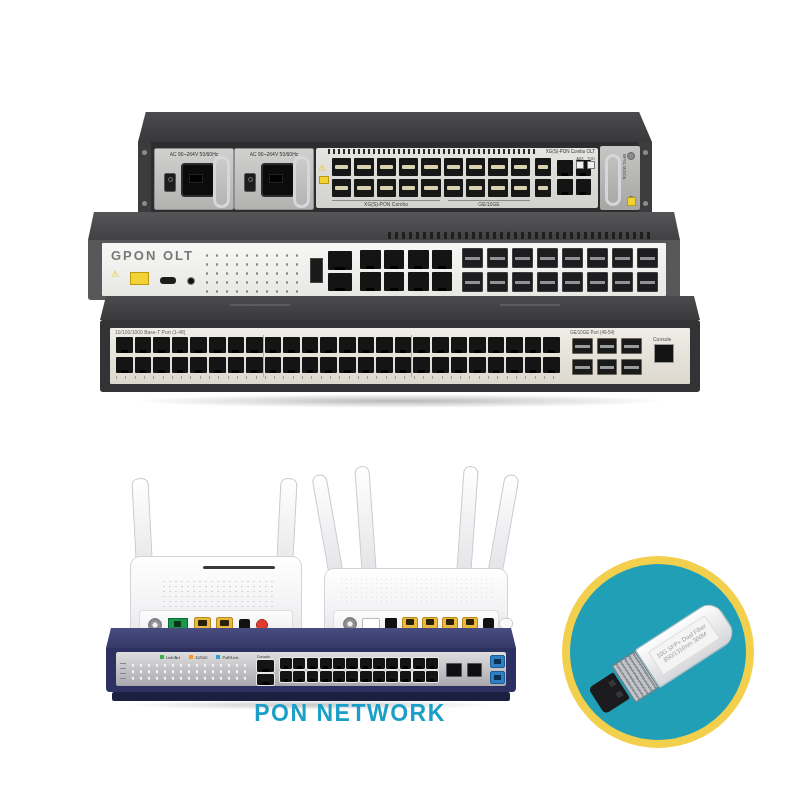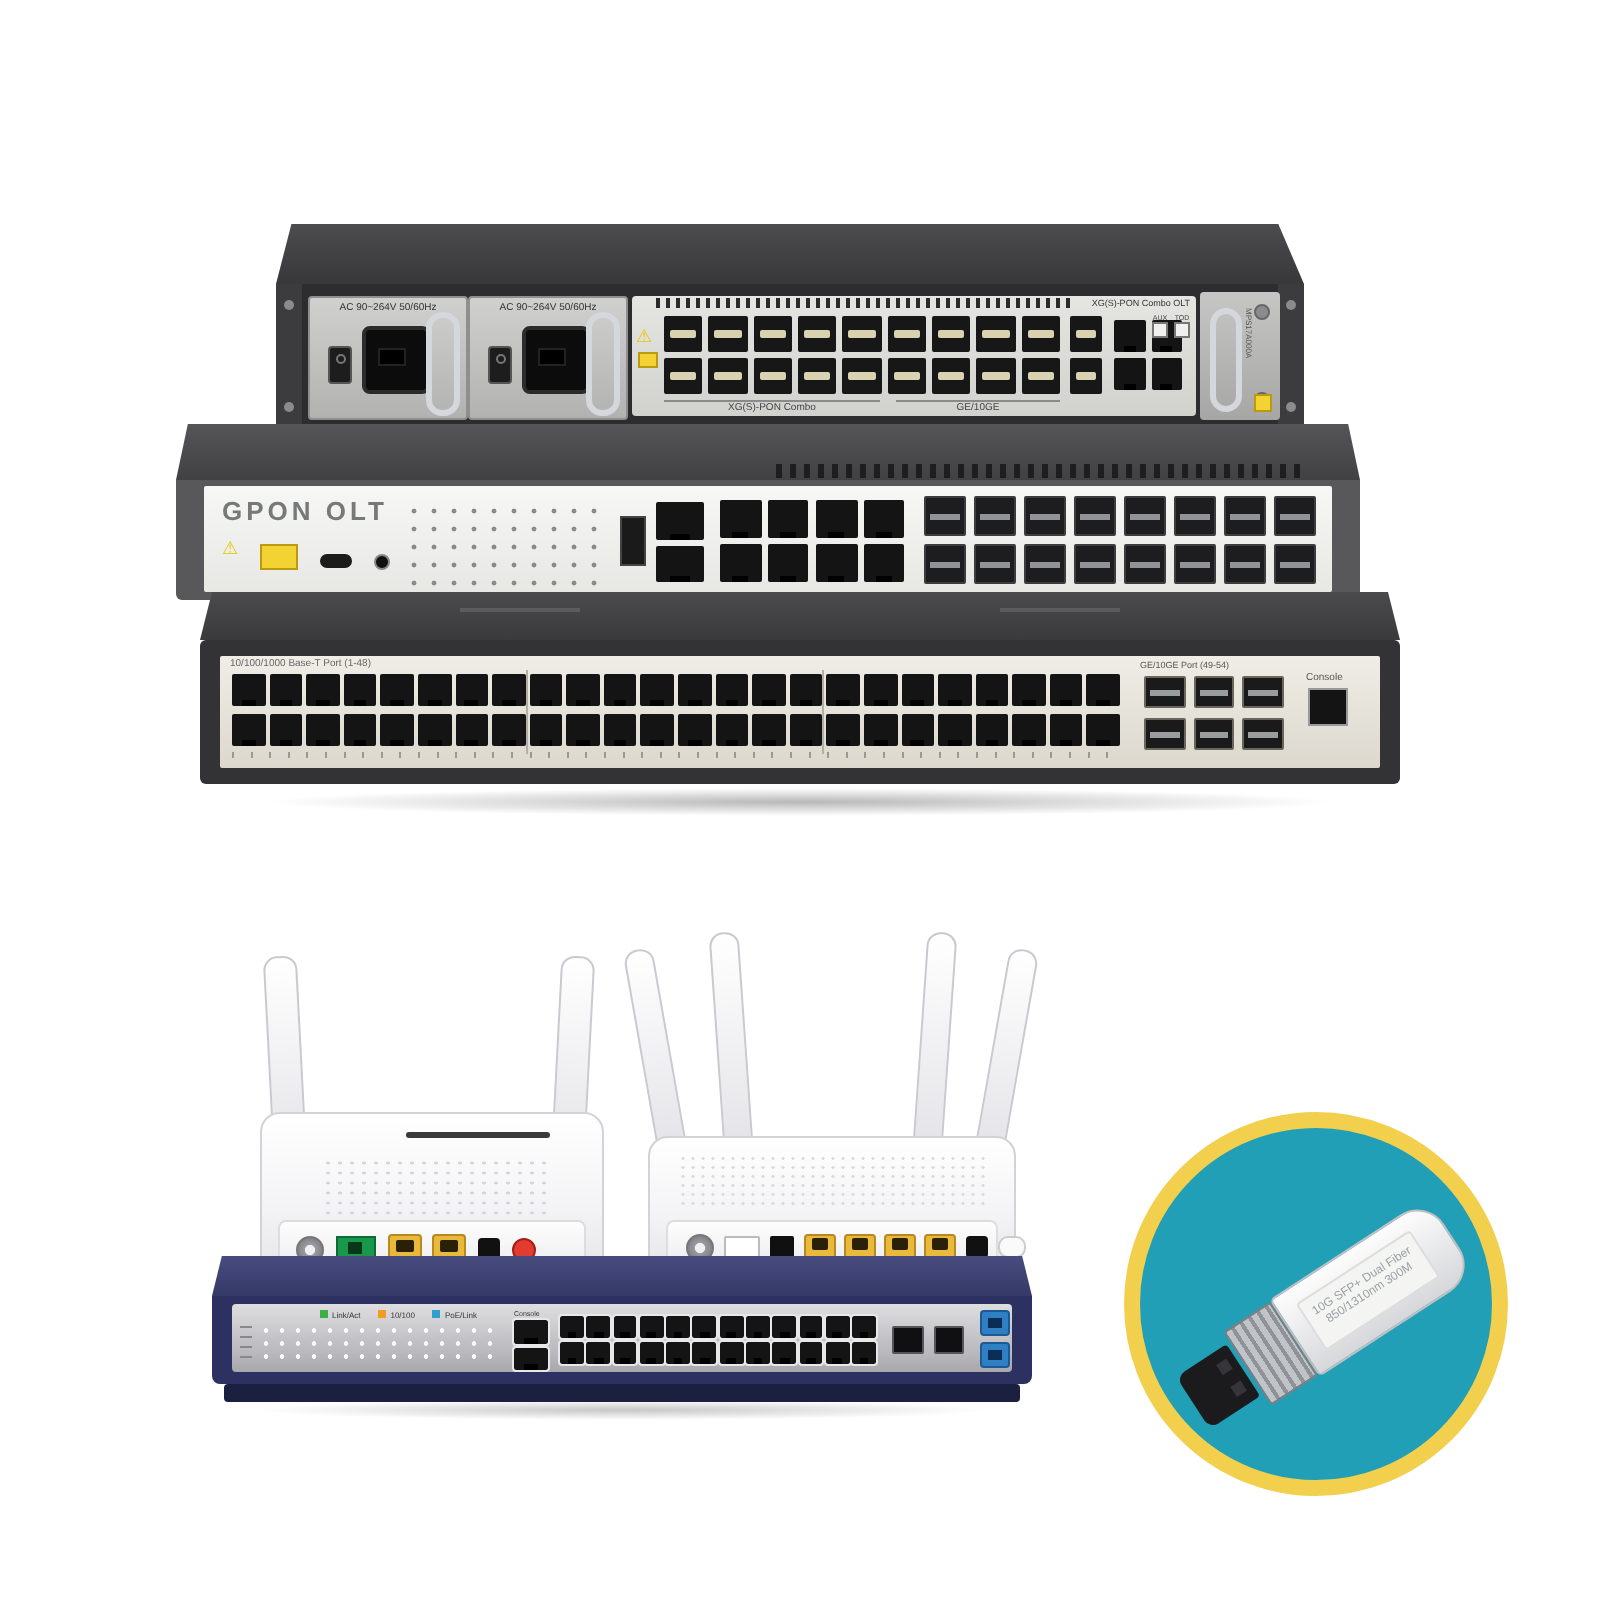--- a/index.html
+++ b/index.html
@@ -481,20 +481,21 @@
         <div class="abs grid nsw-pon">
             <div class="pon-p"></div>
             <div class="pon-p"></div>
           </div>
       </div>
     </div>
     <div class="abs nsw-base"></div>
     <div class="abs nsw-shadow"></div>
   </div>
 
+  <div class="abs caption">PON NETWORK</div>
 
   <div class="abs circle">
     <div class="abs sfp-wrap">
       <div class="abs sfp-conn"></div>
       <div class="abs sfp-cage"></div>
       <div class="abs sfp-body">
         <div class="abs sfp-label">
           <div>10G SFP+ Dual Fiber</div>
           <div>850/1310nm 300M</div>
         </div>

